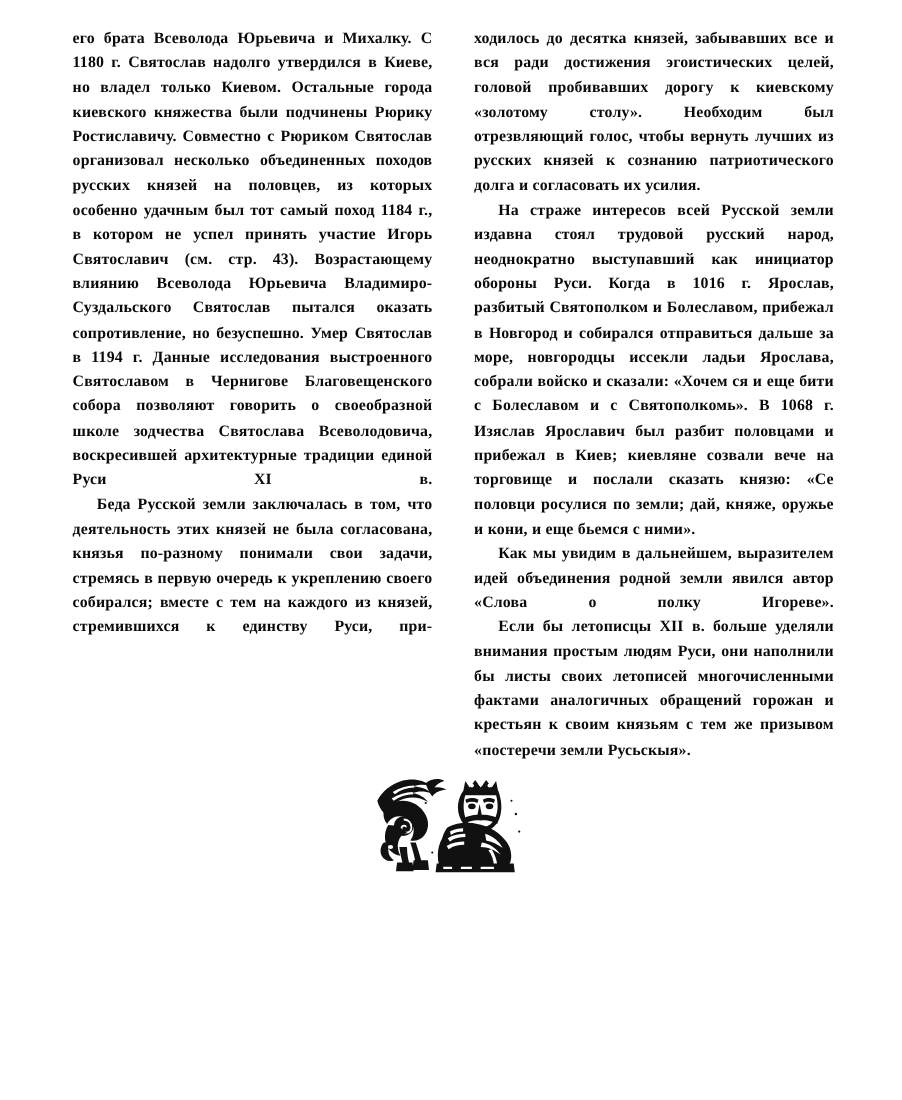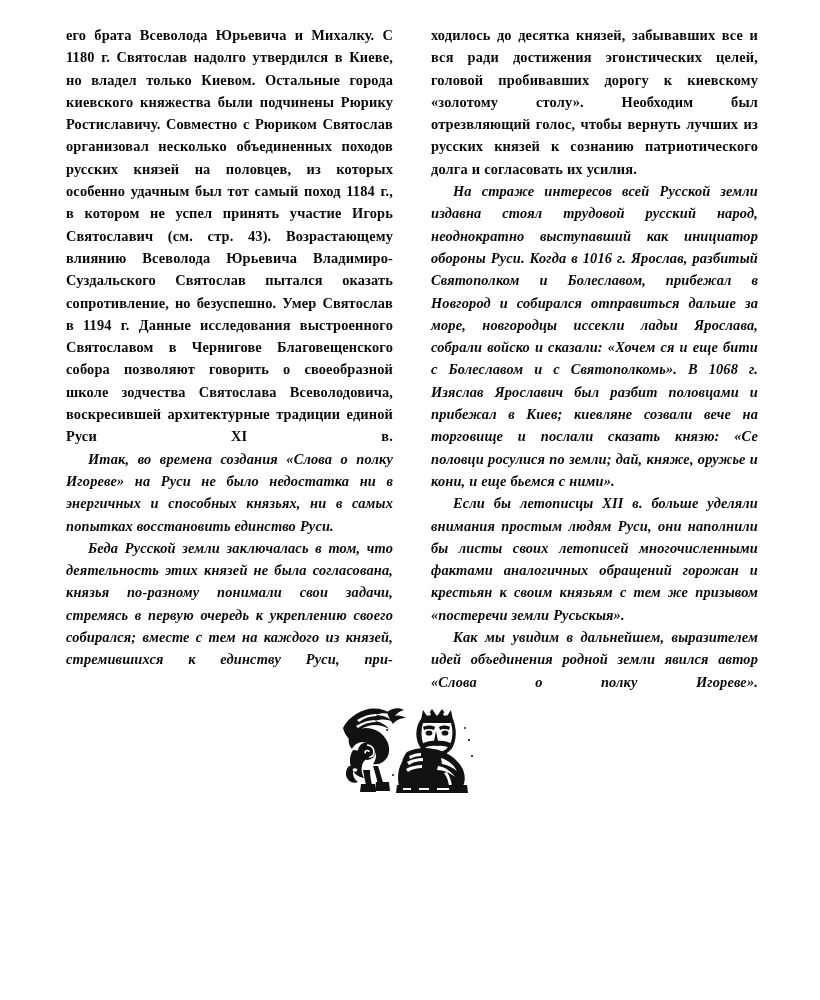--- a/index.html
+++ b/index.html
@@ -44,21 +44,20 @@
     text-justify: inter-word;
     color: #0a0a0a;
     font-weight: 600;
     letter-spacing: 0.15px;
     word-spacing: 0.2px;
     -webkit-font-smoothing: none;
   }
 
   .para.indent {
     text-indent: 22px;
-    font-style: italic;
   }
 
   
   .para.force-just {
     text-align-last: justify;
   }
 
   #ornament-wrap {
     position: absolute;
     left: 0;
@@ -76,29 +75,28 @@
 </style>
 </head>
 <body>
 
 <div id="page">
 
   <div id="columns">
 
     <div class="column">
       <p class="para force-just">его брата Всеволода Юрьевича и Михалку. С 1180 г. Святослав надолго утвердился в Киеве, но владел только Киевом. Остальные города киевского княжества были подчинены Рюрику Ростиславичу. Совместно с Рюриком Святослав организовал несколько объединенных походов русских князей на половцев, из которых особенно удачным был тот самый поход 1184 г., в котором не успел принять участие Игорь Святославич (см. стр. 43). Возрастающему влиянию Всеволода Юрьевича Владимиро-Суздальского Святослав пытался оказать сопротивление, но безуспешно. Умер Святослав в 1194 г. Данные исследования выстроенного Святославом в Чернигове Благовещенского собора позволяют говорить о своеобразной школе зодчества Святослава Всеволодовича, воскресившей архитектурные традиции единой Руси XI в.</p>
-      <p class="para indent">Итак, во времена создания «Слова о полку Игореве» на Руси не было недостатка ни в энергичных и способных князьях, ни в самых попытках восстановить единство Руси.</p>
       <p class="para indent force-just">Беда Русской земли заключалась в том, что деятельность этих князей не была согласована, князья по-разному понимали свои задачи, стремясь в первую очередь к укреплению своего собирался; вместе с тем на каждого из князей, стремившихся к единству Руси, при-</p>
     </div>
 
     <div class="column">
       <p class="para">ходилось до десятка князей, забывавших все и вся ради достижения эгоистических целей, головой пробивавших дорогу к киевскому «золотому столу». Необходим был отрезвляющий голос, чтобы вернуть лучших из русских князей к сознанию патриотического долга и согласовать их усилия.</p>
       <p class="para indent">На страже интересов всей Русской земли издавна стоял трудовой русский народ, неоднократно выступавший как инициатор обороны Руси. Когда в 1016 г. Ярослав, разбитый Святополком и Болеславом, прибежал в Новгород и собирался отправиться дальше за море, новгородцы иссекли ладьи Ярослава, собрали войско и сказали: «Хочем ся и еще бити с Болеславом и с Святополкомь». В 1068 г. Изяслав Ярославич был разбит половцами и прибежал в Киев; киевляне созвали вече на торговище и послали сказать князю: «Се половци росулися по земли; дай, княже, оружье и кони, и еще бьемся с ними».</p>
+      <p class="para indent force-just">Как мы увидим в дальнейшем, выразителем идей объединения родной земли явился автор «Слова о полку Игореве».</p>
       <p class="para indent">Если бы летописцы XII в. больше уделяли внимания простым людям Руси, они наполнили бы листы своих летописей многочисленными фактами аналогичных обращений горожан и крестьян к своим князьям с тем же призывом «постеречи земли Русьскыя».</p>
-      <p class="para indent force-just">Как мы увидим в дальнейшем, выразителем идей объединения родной земли явился автор «Слова о полку Игореве».</p>
     </div>
 
   </div>
 
   <div id="ornament-wrap">
     <svg id="ornament" viewBox="0 0 146 95" xmlns="http://www.w3.org/2000/svg" aria-hidden="true">
       <g fill="#111111" fill-rule="evenodd">
 
         <path d="M6 28 C10 20 18 13 28 10 C38 7 48 9 54 14 C49 13 43 13 38 15
                  C45 15 51 17 55 21 C49 19 43 19 38 21 C44 22 49 25 52 29

